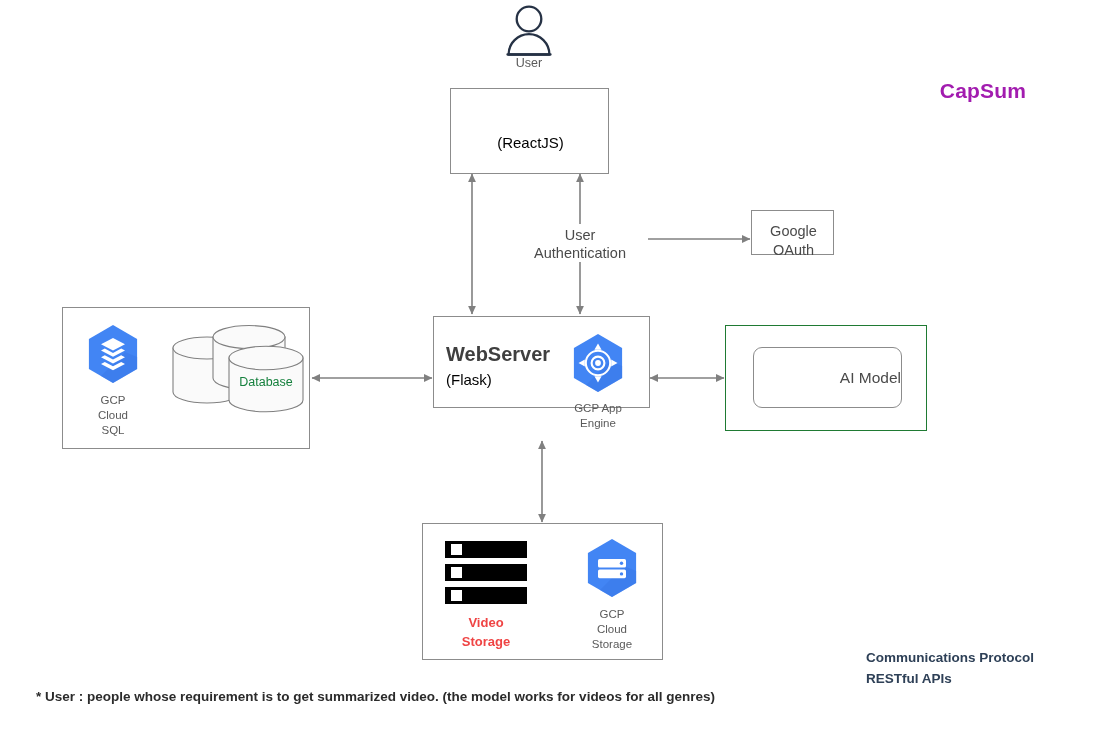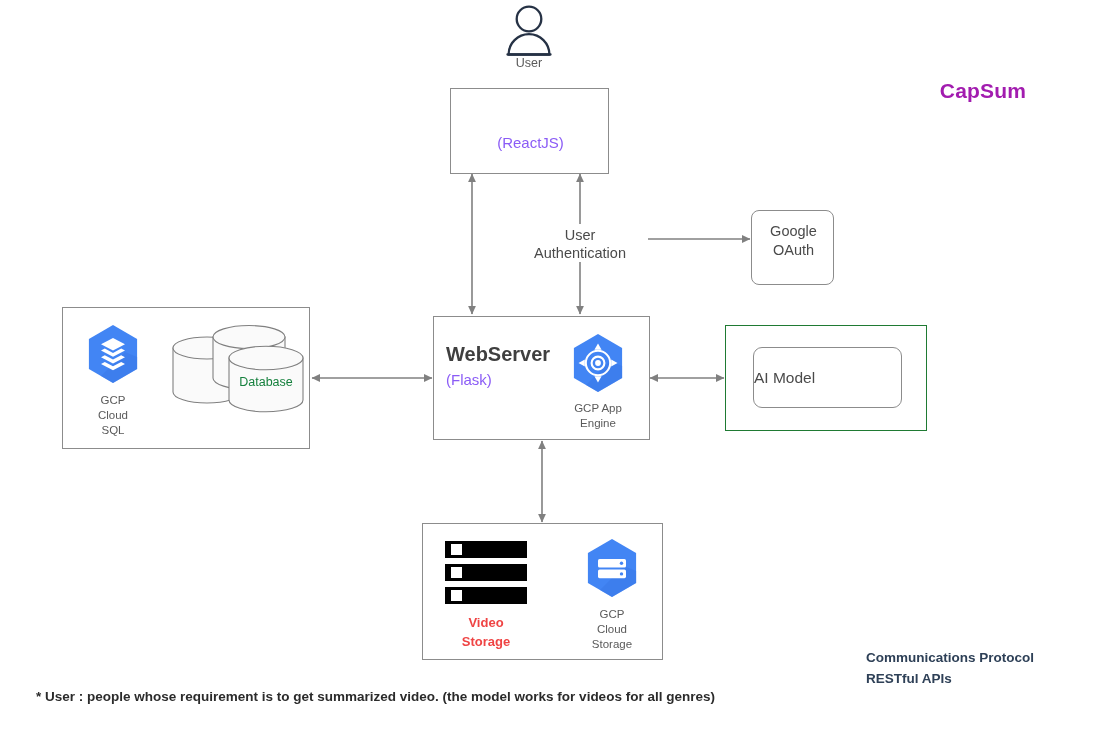--- a/index.html
+++ b/index.html
@@ -46,21 +46,21 @@
     letter-spacing: 0.2px;
   }
   .t-big {
     font-size: 20px;
     font-weight: 700;
     color: #3f3f3f;
   }
   .t-sub {
     font-size: 15px;
     font-weight: 400;
-    color: #8b5cf6;
+    color: #000000;
   }
   .t-mid {
     font-size: 14.5px;
     color: #4a4a4a;
   }
   .t-small {
     font-size: 11.5px;
     color: #5a5a5a;
     line-height: 1.28;
   }
@@ -100,21 +100,21 @@
 
   
   .rounded-inner {
     position: absolute;
     border: 1px solid #8c8c8c;
     border-radius: 9px;
     background: #ffffff;
     box-sizing: border-box;
     display: flex;
     align-items: center;
-    justify-content: flex-start;
+    justify-content: flex-end;
   }
 
   
   .srv-bar {
     position: absolute;
     background: #000000;
     display: flex;
     align-items: center;
   }
   .srv-led {
@@ -177,21 +177,21 @@
   </div>
   <div class="label-center t-small" style="left:484px; top:55px; width:90px; font-size:12.5px;">User</div>
 
   <div class="box" style="left:450px; top:88px; width:159px; height:86px;">
     <div class="label-center t-sub" style="left:0; top:44px; width:159px;">(ReactJS)</div>
   </div>
 
   <div class="label-center t-mid" style="left:520px; top:226px; width:120px;">User</div>
   <div class="label-center t-mid" style="left:505px; top:244px; width:150px;">Authentication</div>
 
-  <div class="box" style="left:751px; top:210px; width:83px; height:75px;border-radius:8px;">
+  <div class="box" style="left:751px; top:210px; width:83px; height:45px;">
     <div class="label-center t-mid" style="left:0; top:11px; width:83px;">Google</div>
     <div class="label-center t-mid" style="left:0; top:30px; width:83px;">OAuth</div>
   </div>
 
   <div class="box" style="left:62px; top:307px; width:248px; height:142px;">
 
     <div class="abs" style="left:18px; top:14px;">
       <svg width="64" height="64" viewBox="0 0 64 64">
         <polygon points="32,3 56.1,17 56.1,47 32,61 7.9,47 7.9,17" fill="#4285f4"></polygon>
         <polygon points="56.1,35 56.1,47 32,61 20,54 44,30" fill="#3b78e7" opacity="0.55"></polygon>
@@ -222,21 +222,21 @@
 
         <g fill="#fafafa" stroke="#808080" stroke-width="1.1">
           <path d="M62 38 L62 80 A37 11.8 0 0 0 136 80 L136 38 Z"></path>
           <ellipse cx="99" cy="38" rx="37" ry="11.8"></ellipse>
         </g>
       </svg>
       <div class="label-center t-db" style="left:62px; top:54px; width:74px;">Database</div>
     </div>
   </div>
 
-  <div class="box" style="left:433px; top:316px; width:217px; height:124px;padding-left:28px;">
+  <div class="box" style="left:433px; top:316px; width:217px; height:92px;padding-left:28px;">
     <div class="abs t-big" style="left:12px; top:26px; width:130px; text-align:left;">WebServer</div>
     <div class="abs t-sub" style="left:12px; top:54px; width:130px; text-align:left;">(Flask)</div>
 
     <div class="abs" style="left:132px; top:14px;">
       <svg width="64" height="64" viewBox="0 0 64 64">
         <polygon points="32,3 56.1,17 56.1,47 32,61 7.9,47 7.9,17" fill="#4285f4"></polygon>
         <polygon points="56.1,35 56.1,47 32,61 20,54 44,30" fill="#3b78e7" opacity="0.55"></polygon>
         <circle cx="32" cy="32" r="12.2" fill="none" stroke="#ffffff" stroke-width="2.1"></circle>
         <circle cx="32" cy="32" r="6.4" fill="none" stroke="#ffffff" stroke-width="2.1"></circle>
         <circle cx="32" cy="32" r="2.9" fill="#ffffff"></circle>

